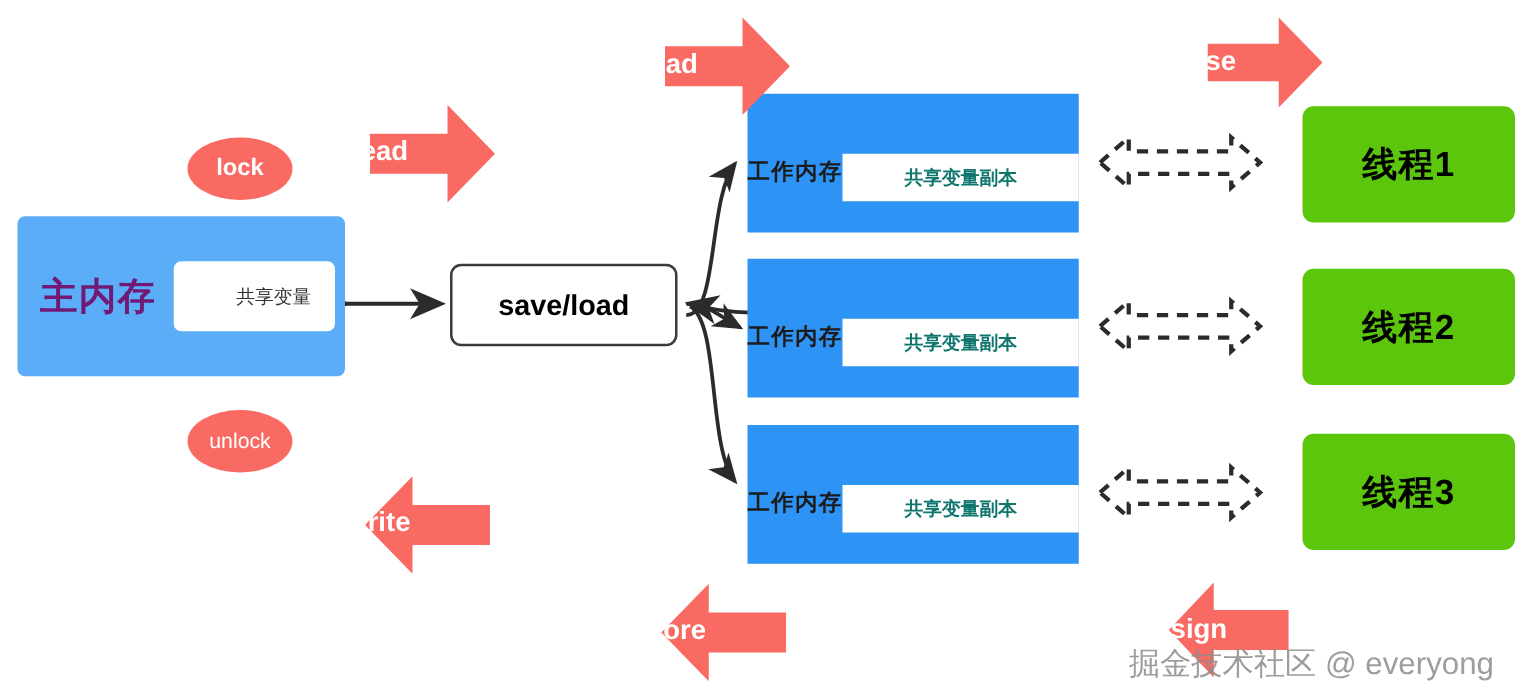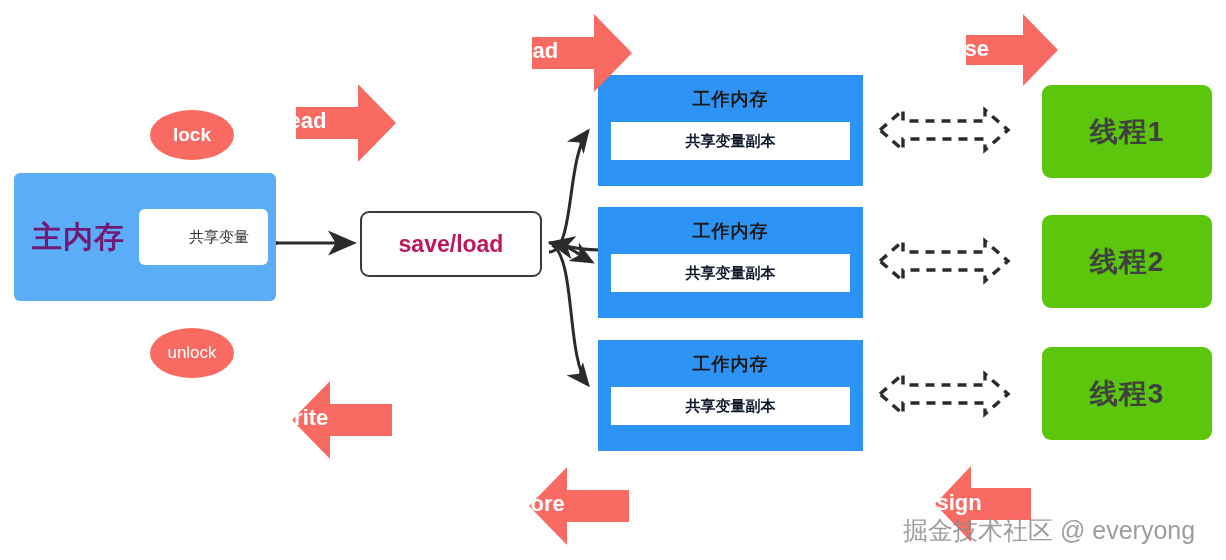--- a/index.html
+++ b/index.html
@@ -27,44 +27,44 @@
   }
   .shared-var{
     background:#ffffff;border-radius:6px;
     font-size:15px;color:#333;
     display:flex;align-items:center;justify-content:center;
     margin-left:14px;
   }
 
   .work-memory{
     background:#2D93F5;
-    display:flex;flex-direction:column;align-items:center;
+    display:flex;flex-direction:row;align-items:center;
     padding-top:12px;
   }
   .work-memory-title{
     color:#1b1b1b;font-weight:bold;font-size:18px;
     letter-spacing:1px;white-space:nowrap;
   }
   .work-memory-copy{
-    background:#ffffff;color:#0f172a;font-size:15px;font-weight:bold;
+    background:#ffffff;color:#0f766e;font-size:15px;font-weight:bold;
     display:flex;align-items:center;justify-content:center;
     margin-top:11px;
   }
 
   .thread-box{
     background:#5BC60B;
     border-radius:9px;
     display:flex;align-items:center;justify-content:center;
-    color:#404040;font-size:28px;font-weight:bold;letter-spacing:1px;
+    color:#000000;font-size:28px;font-weight:bold;letter-spacing:1px;
   }
 
   .saveload{
     background:#ffffff;border:2.5px solid #3b3b3b;border-radius:9px;
     display:flex;align-items:center;justify-content:center;
-    color:#be185d;font-size:23px;font-weight:bold;
+    color:#000000;font-size:23px;font-weight:bold;
   }
 
   
   .pill{
     position:absolute;background:#F96A63;border-radius:50%;
     display:flex;align-items:center;justify-content:center;
     color:#ffffff;
   }
   .pill.bold{font-weight:bold;font-size:19px;}
   .pill.regular{font-weight:normal;font-size:17px;}

